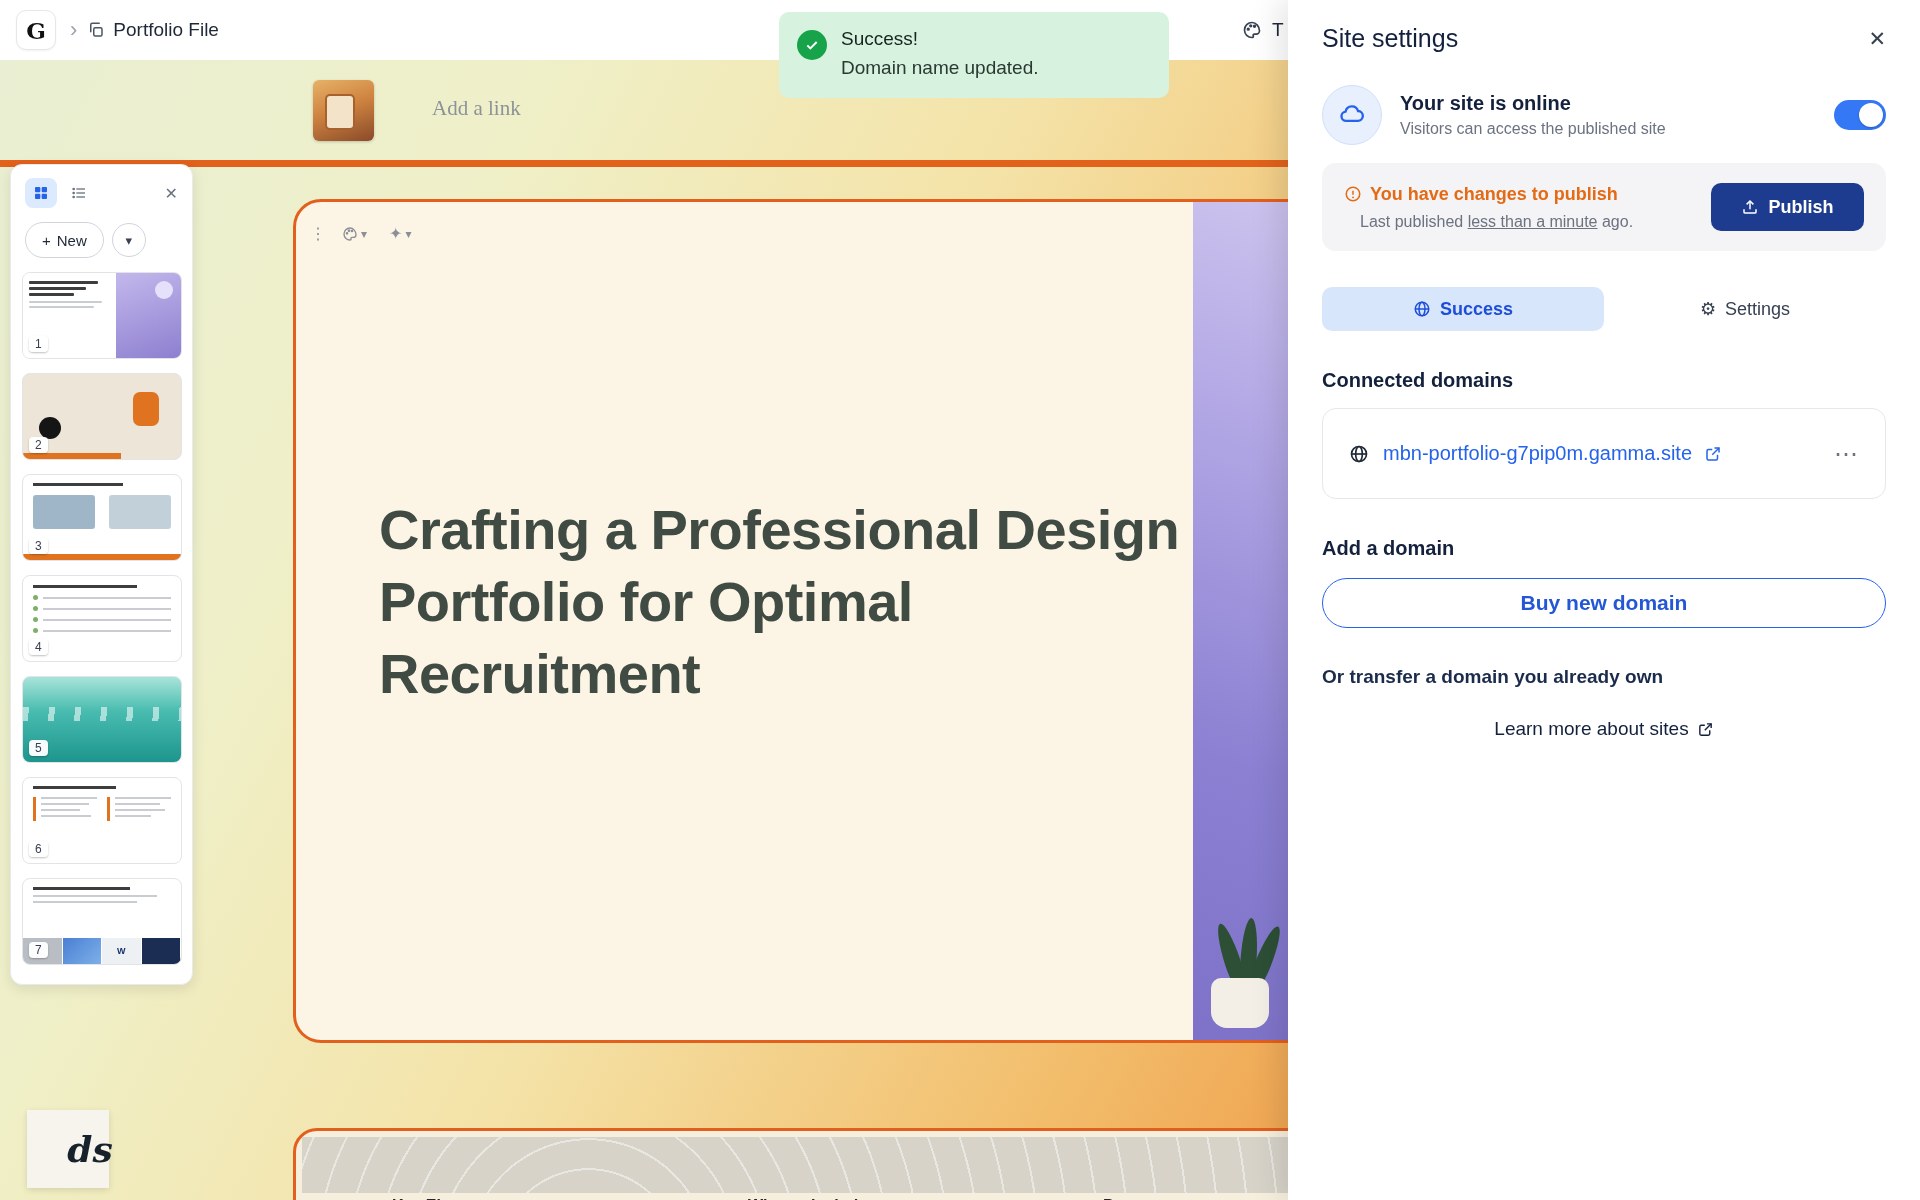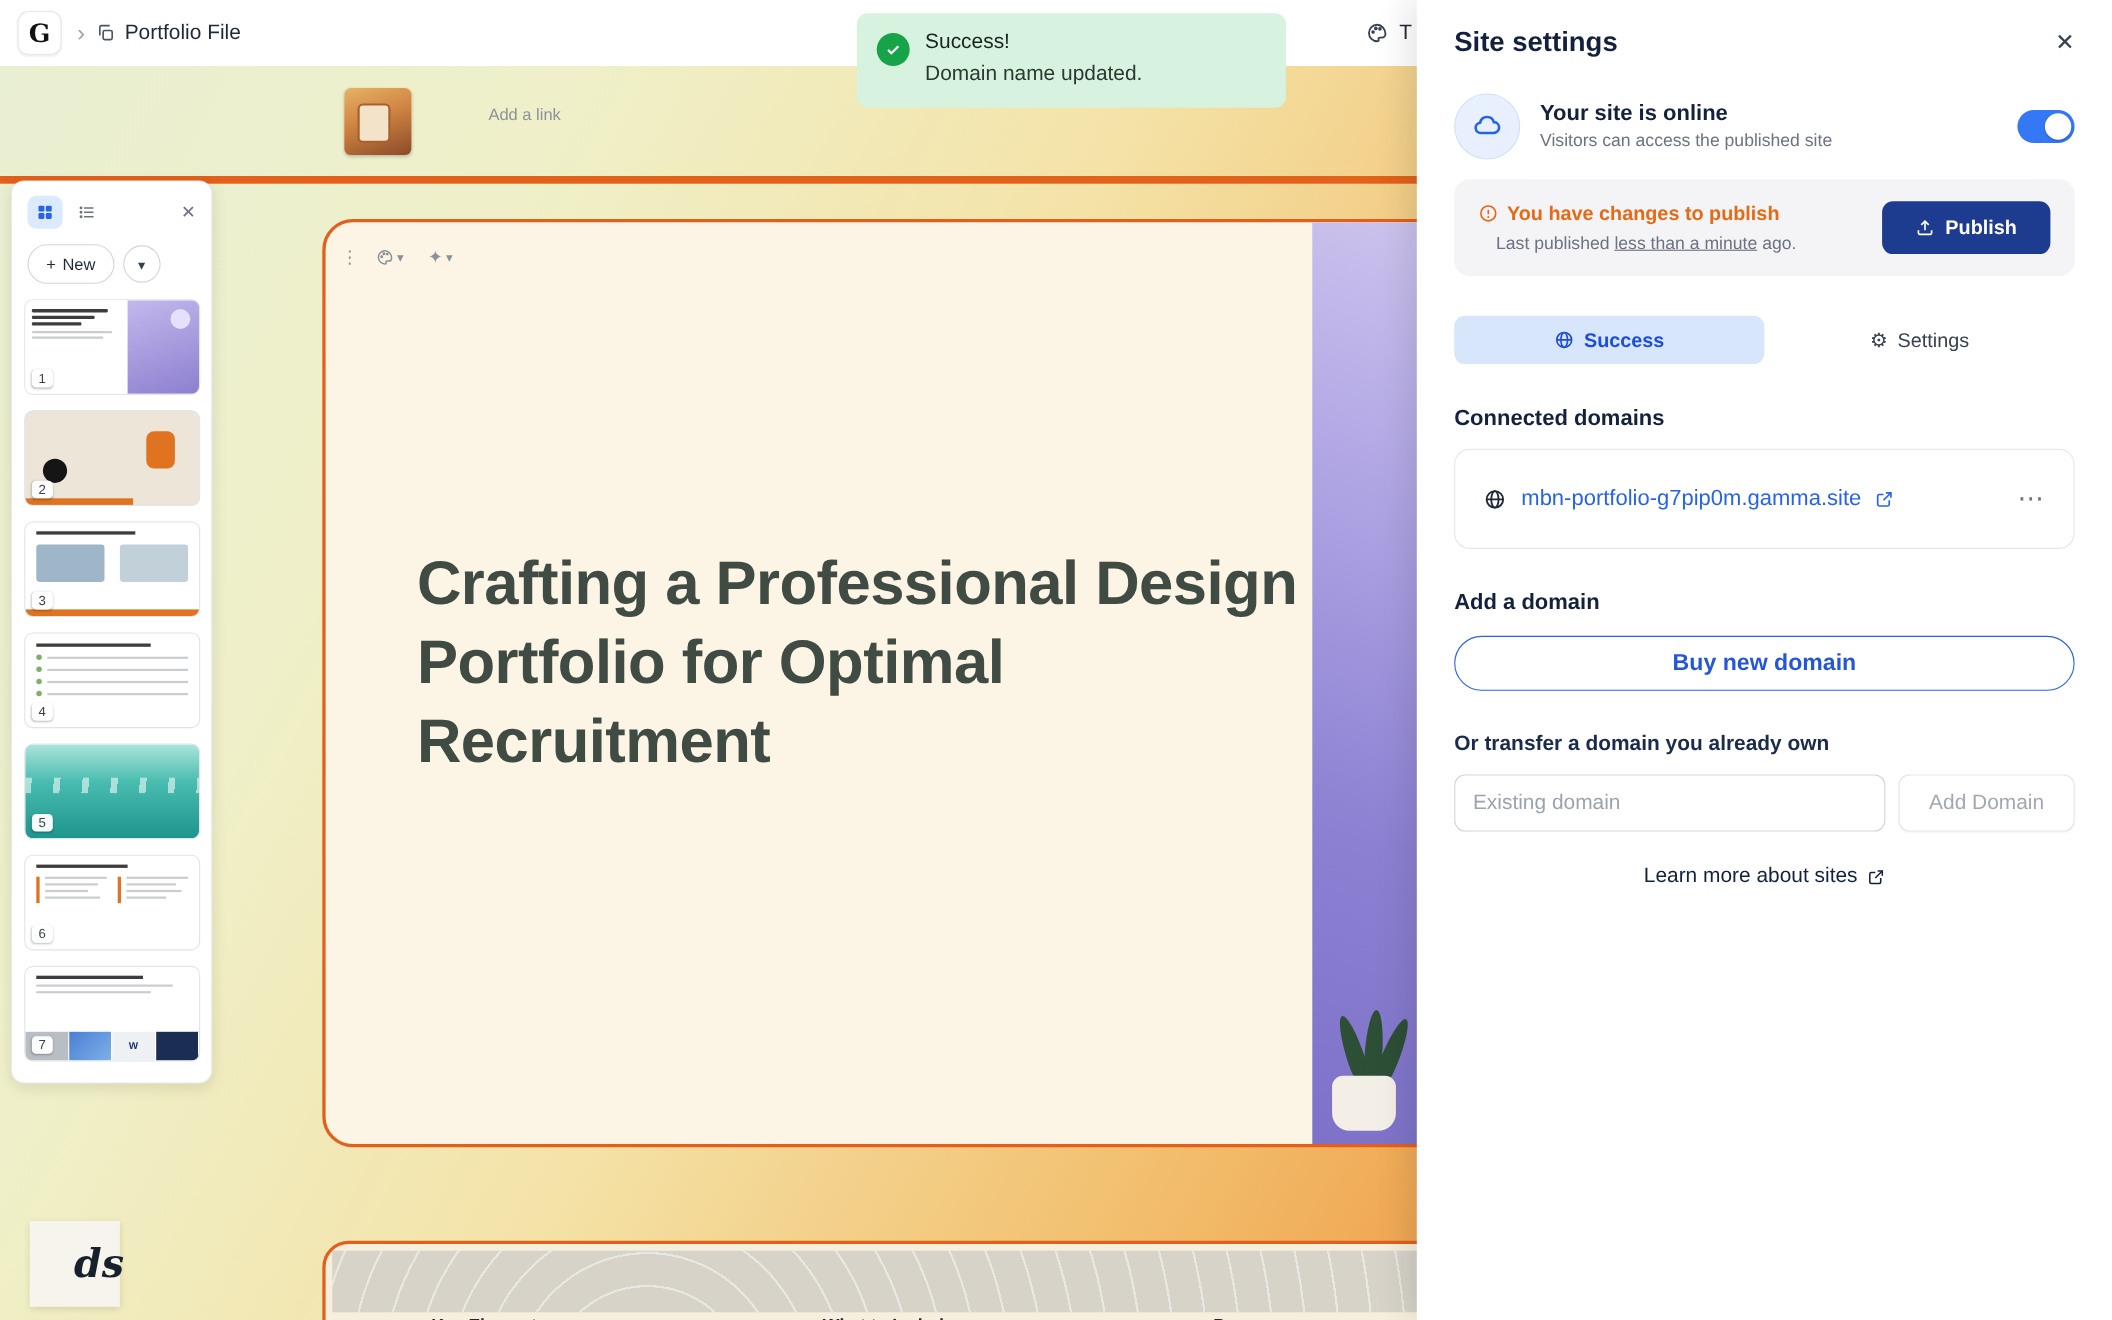--- a/index.html
+++ b/index.html
@@ -25,21 +25,21 @@
   #toast { position:absolute; left:779px; top:12px; width:390px; height:86px; background:#d7f2de;
     border-radius:10px; z-index:6; display:flex; padding:16px 18px; gap:14px; }
   #toast .tick { width:30px; height:30px; border-radius:50%; background:#16a34a; display:flex; align-items:center; justify-content:center; flex:none; margin-top:2px; }
   #toast .t-title { font-size:19px; font-weight:400; color:#17251f; margin-bottom:7px; }
   #toast .t-msg { font-size:19px; color:#2a3a32; }
 
   
   #link-thumb { position:absolute; left:313px; top:80px; width:61px; height:61px; border-radius:6px; overflow:hidden;
     background:linear-gradient(160deg,#e7b268 0%,#cf8440 45%,#8a4a2a 100%); box-shadow:0 1px 3px rgba(0,0,0,.2); }
   #link-thumb .art { position:absolute; left:14px; top:16px; width:26px; height:32px; background:#f3e3c8; border-radius:3px; box-shadow:0 0 0 2px #a8602e; }
-  #add-link { position:absolute; left:444px; top:96px; font-size:15px; color:#8d9298; }
+  #add-link { position:absolute; left:432px; top:96px; font-size:21px; color:#8d9298;font-family:Liberation Serif, serif; }
 
   
   #slide-card { position:absolute; left:293px; top:199px; width:1450px; height:844px; background:#fcf4e4;
     border:3px solid #e35f1d; border-radius:28px; overflow:hidden; }
   #slide-purple { position:absolute; left:897px; top:0; right:0; bottom:0;
     background:linear-gradient(200deg,#ddd6f4 0%,#b3a8e5 38%,#8b80d2 72%,#7d72c8 100%); }
   .leaf { position:absolute; width:16px; height:70px; background:#2d4f36; border-radius:50% 50% 50% 50%/60% 60% 40% 40%; }
   #vase { position:absolute; left:18px; bottom:12px; width:58px; height:50px; background:#f3efe7; border-radius:10px 10px 16px 16px; }
   #slide-toolbar { position:absolute; left:14px; top:18px; display:flex; align-items:center; gap:10px; color:#8a8f98; }
   #slide-toolbar .pill { display:flex; align-items:center; gap:3px; padding:4px 6px; border-radius:6px; }
@@ -111,21 +111,21 @@
   .t7 .ln { height:2px; width:90%; background:#c9ccd1; margin-bottom:4px; }
   .t7 .strip { position:absolute; left:0; bottom:0; width:100%; height:26px; display:flex; }
   .t7 .c { flex:1; border-right:1px solid #fff; display:flex; align-items:center; justify-content:center; font-size:9px; font-weight:bold; color:#17306b; }
   .t7 .c1 { background:#b9bec4; } .t7 .c2 { background:linear-gradient(135deg,#4a7fd4,#7db0e8); }
   .t7 .c3 { background:#eef1f4; } .t7 .c4 { background:#1b2d52; }
 
   
   #panel { position:absolute; left:1288px; top:0; width:632px; height:1200px; background:#fff; z-index:10;
     box-shadow:-10px 0 28px rgba(0,0,0,.10); padding:0 34px; }
   #panel-head { margin-top:24px; display:flex; align-items:center; }
-  #panel-title { font-size:25px; font-weight:700; color:#14213d; }
+  #panel-title { font-size:25px; font-weight:400; color:#14213d; }
   #panel-close { margin-left:auto; font-size:21px; color:#374151; cursor:pointer; }
   #online-row { margin-top:32px; display:flex; align-items:center; }
   #cloud-circle { width:60px; height:60px; border-radius:50%; background:#e8f0fe; border:1px solid #cfe0fb;
     display:flex; align-items:center; justify-content:center; flex:none; }
   #online-text { margin-left:18px; }
   #online-title { font-size:20px; font-weight:700; color:#14213d; }
   #online-sub { font-size:16px; color:#6b7280; margin-top:5px; }
   #toggle { margin-left:auto; width:52px; height:30px; border-radius:15px; background:#3478f6; position:relative; cursor:pointer; flex:none; }
   #toggle .knob { position:absolute; right:3px; top:3px; width:24px; height:24px; border-radius:50%; background:#fff; box-shadow:0 1px 2px rgba(0,0,0,.25); }
   #publish-box { margin-top:18px; background:#f4f4f6; border-radius:14px; padding:20px 22px; display:flex; align-items:center; }
@@ -441,24 +441,20 @@
     </span>
     <span id="domain-dots">⋯</span>
   </div>
 
   <div class="sec-heading">Add a domain</div>
 
   <button id="buy-btn">Buy new domain</button>
 
   <div id="transfer-label">Or transfer a domain you already own</div>
 
-  <div id="input-row">
-    <input id="existing-input" type="text" placeholder="Existing domain" style="">
-    <button id="add-domain-btn">Add Domain</button>
-  </div>
 
   <div id="learn-more">
     <span>Learn more about sites</span>
     <svg width="17" height="17" viewBox="0 0 24 24" fill="none" stroke="#14213d" stroke-width="2">
         <path d="M18 13v5a2 2 0 01-2 2H6a2 2 0 01-2-2V8a2 2 0 012-2h5"></path>
         <path d="M14 4h6v6"></path>
         <path d="M20 4l-9 9"></path>
       </svg>
   </div>
 </div>

